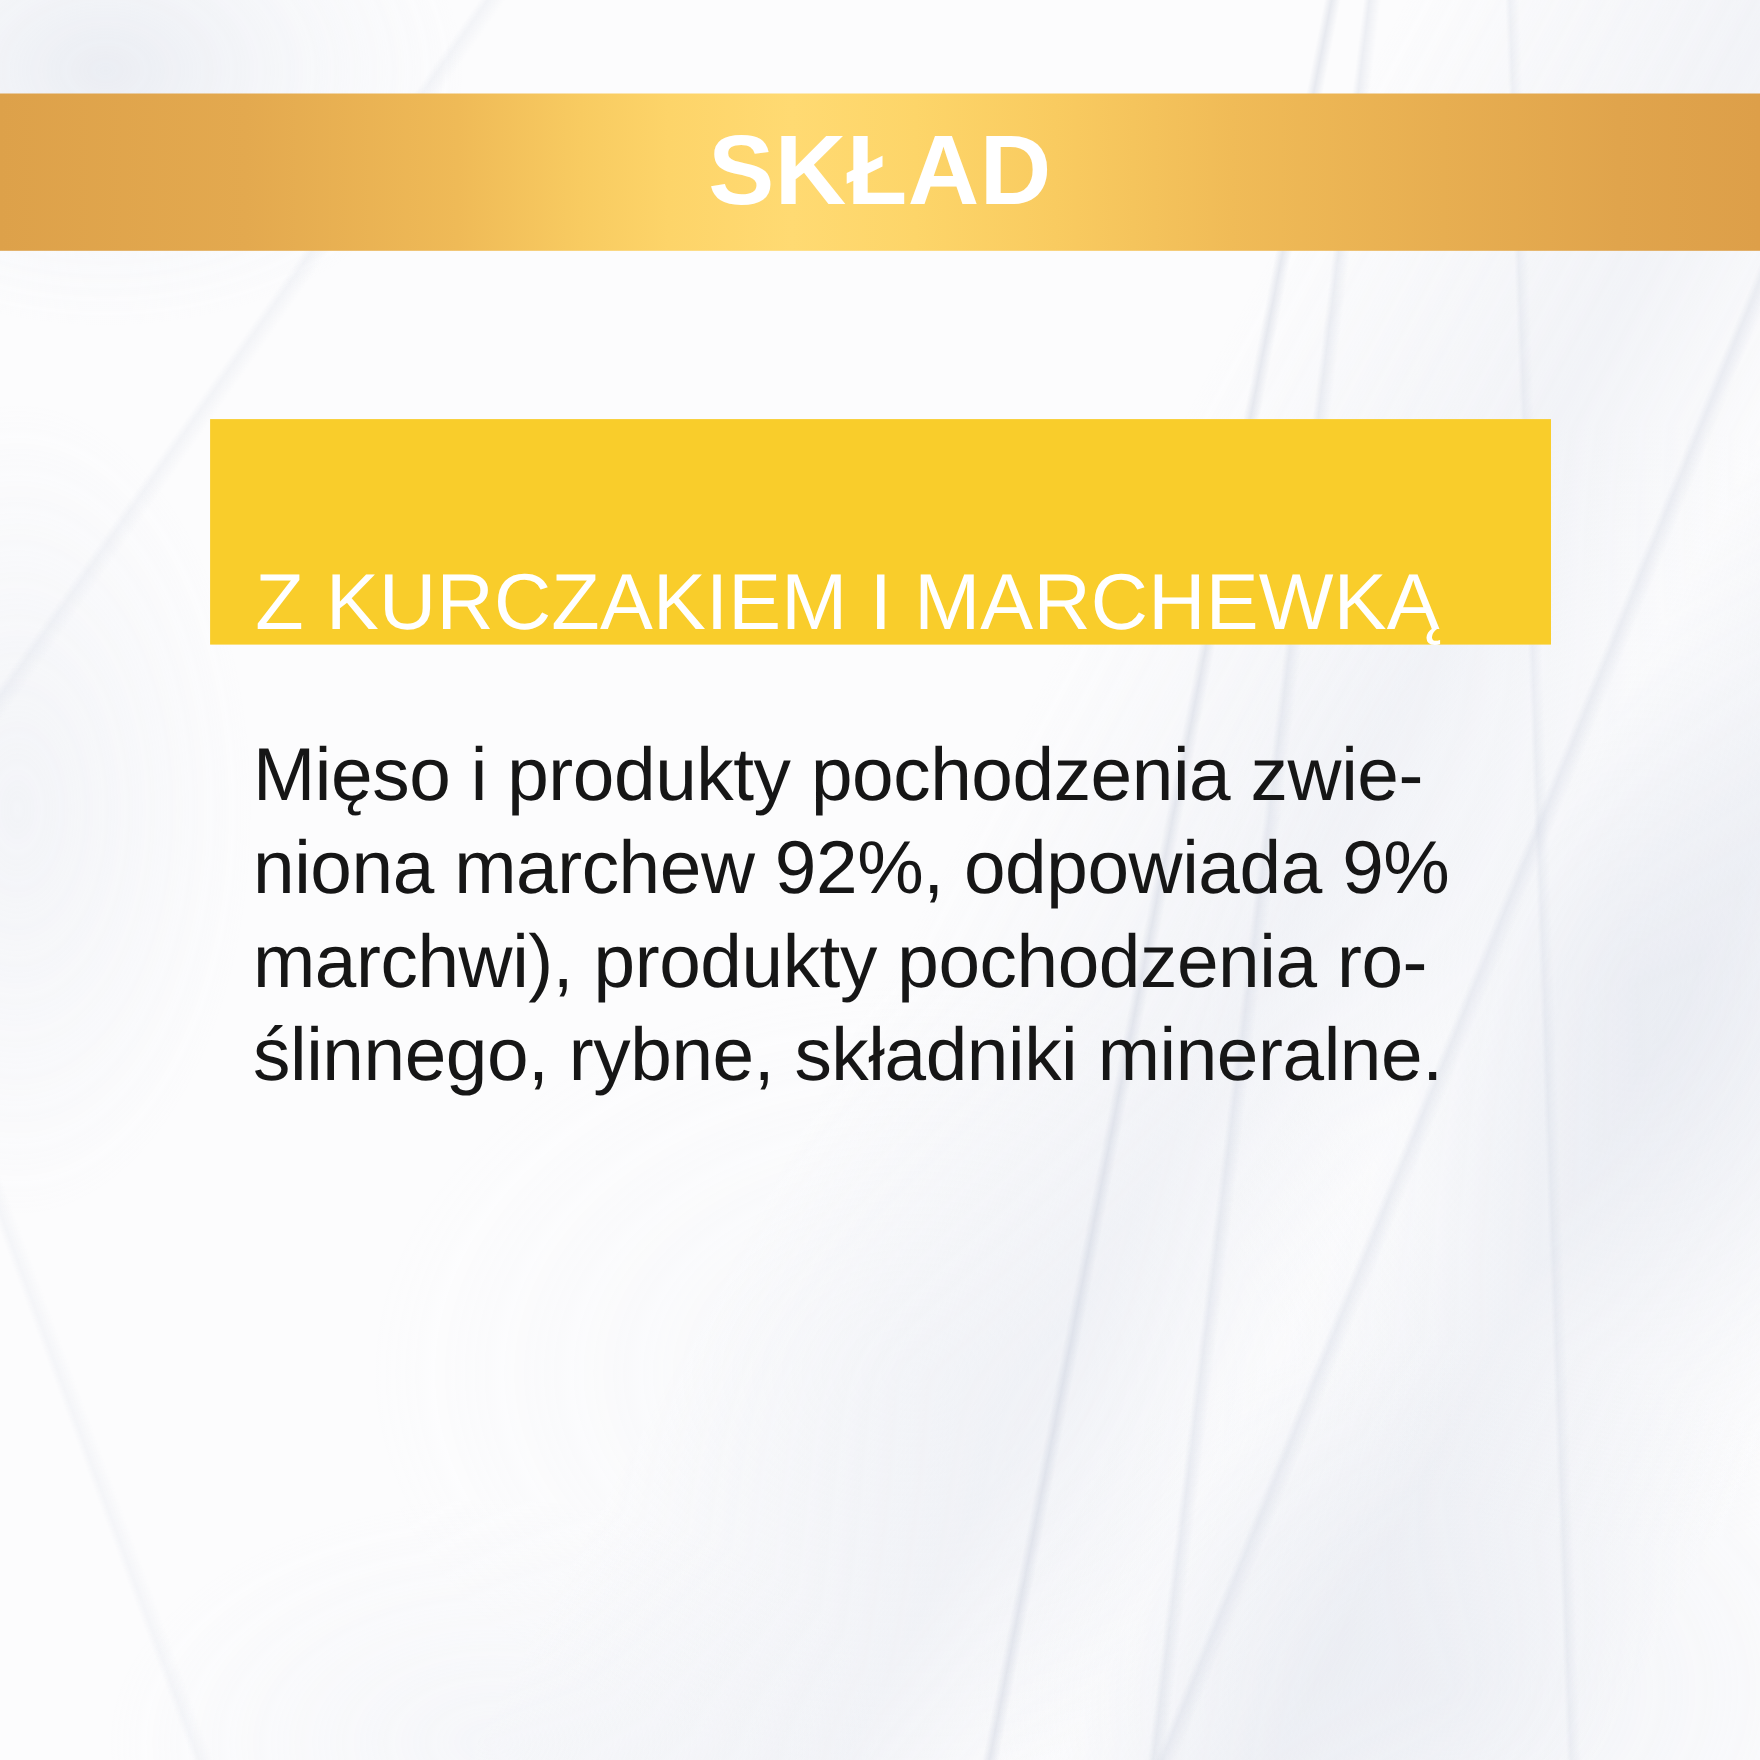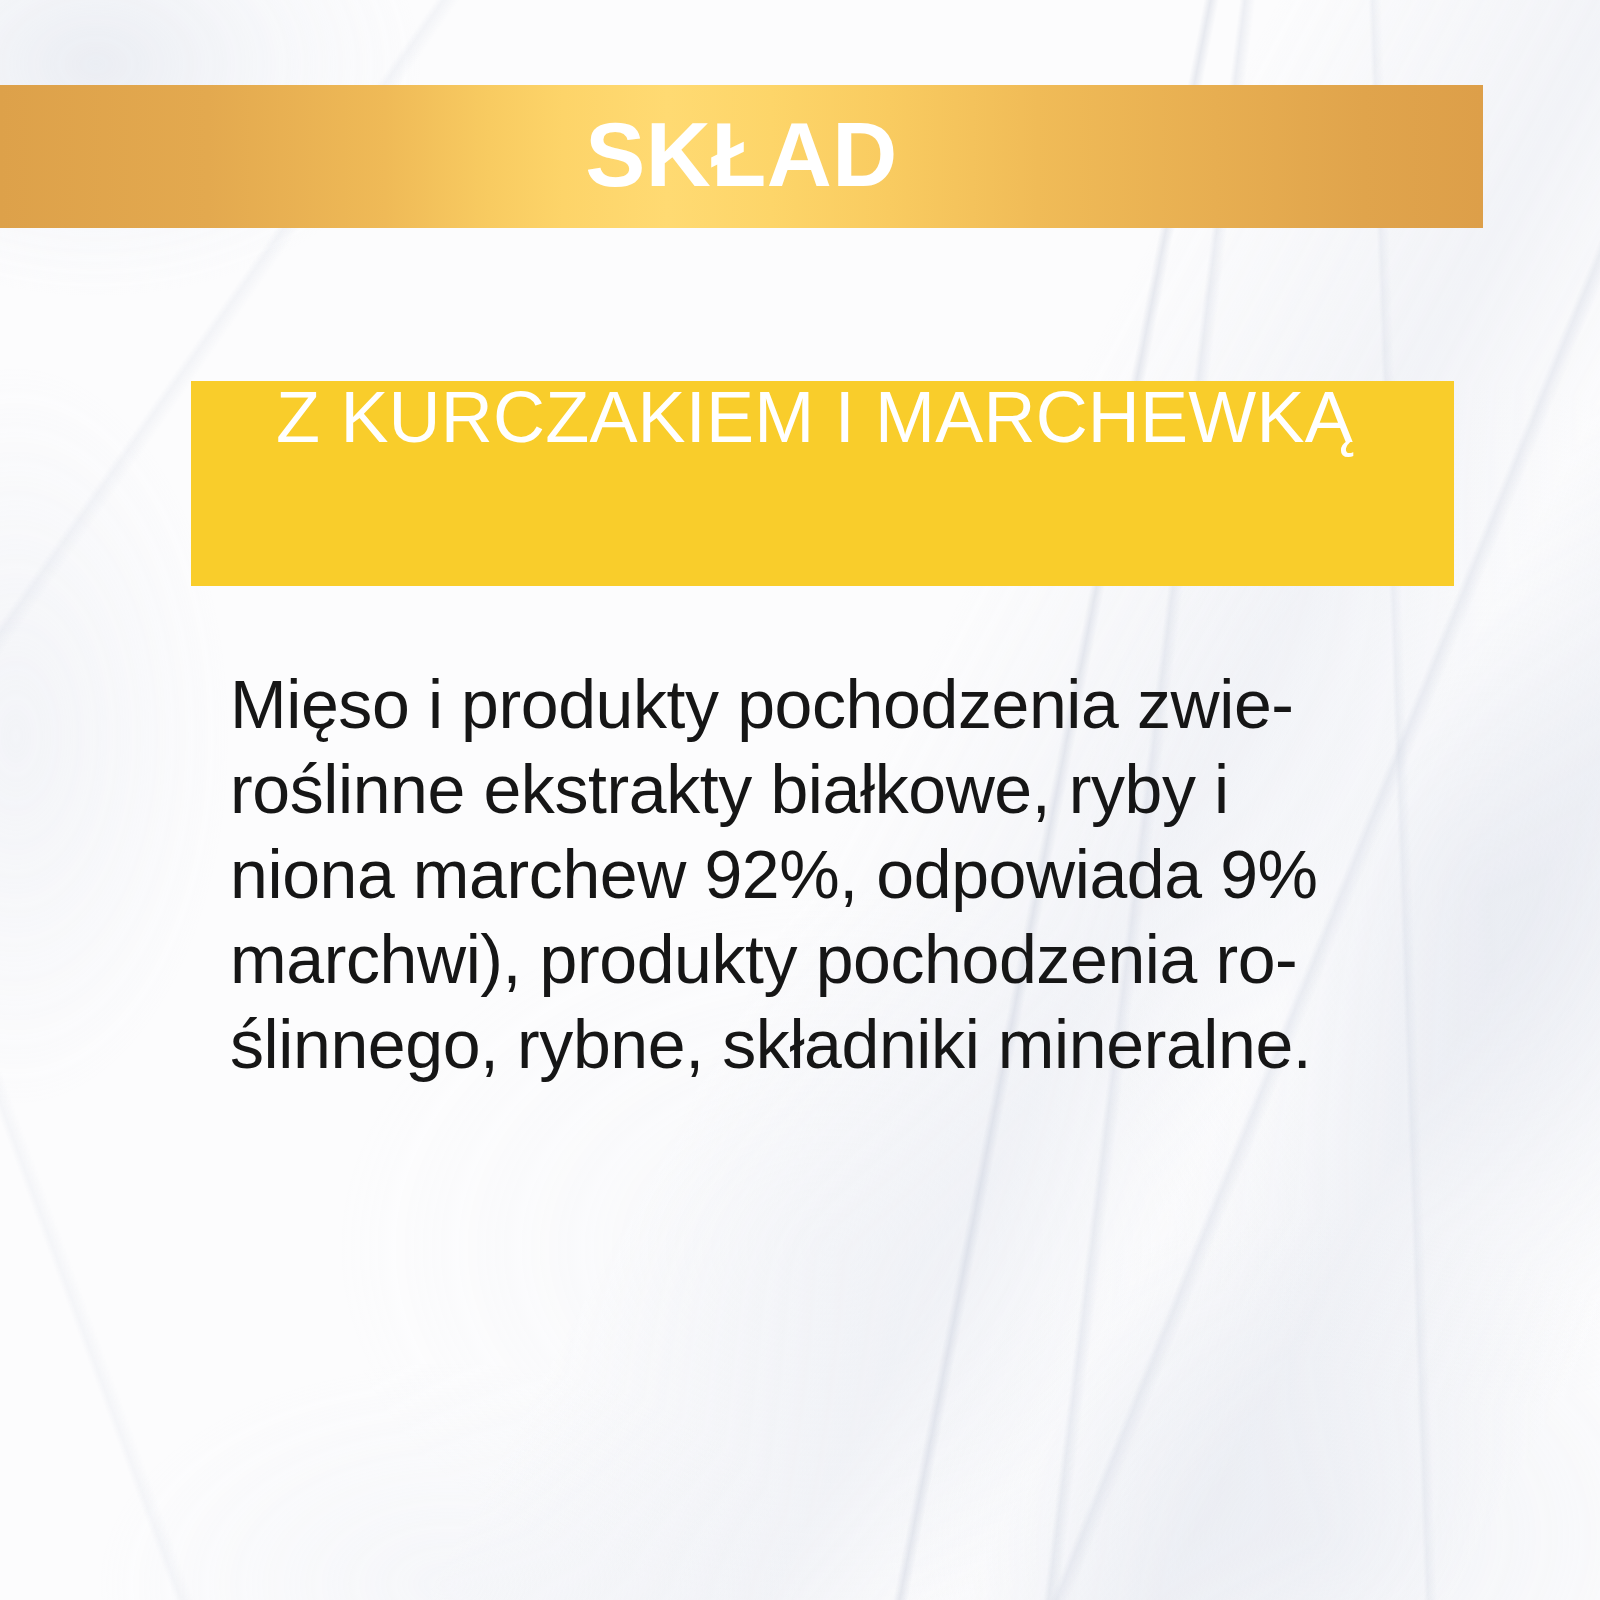--- a/index.html
+++ b/index.html
@@ -76,21 +76,21 @@
       linear-gradient(88deg,  rgba(255,255,255,0) 86.0%, rgba(192,200,216,0.34) 86.25%, rgba(255,255,255,0) 86.8%),
       linear-gradient(125deg, rgba(255,255,255,0) 16.0%, rgba(196,203,219,0.30) 16.3%, rgba(255,255,255,0) 16.9%),
       linear-gradient(70deg,  rgba(255,255,255,0) 8.0%,  rgba(198,205,220,0.26) 8.3%,  rgba(255,255,255,0) 8.9%);
   }
 
   
   .header-band {
     position: absolute;
     left: 0;
     top: 85px;
-    width: 1483px;
+    width: 1600px;
     height: 143px;
     background: linear-gradient(
       to right,
       #dda14a 0%,
       #e3a94f 14%,
       #efba57 26%,
       #f8cb61 33%,
       #fdd469 38%,
       #ffda72 45%,
       #fdd569 52%,
@@ -117,22 +117,21 @@
 
   
   .variant-box {
     position: absolute;
     left: 191px;
     top: 381px;
     width: 1219px;
     height: 205px;
     background: #f9cd2b;
     display: flex;
-    align-items: flex-start;
-    padding-left: 44px;
+    align-items: flex-end;
   }
 
   .variant-title {
     color: #ffffff;
     font-size: 72px;
     font-weight: 400;
     letter-spacing: 0.2px;
     line-height: 1;
     white-space: nowrap;
     padding-left: 41px;
@@ -169,19 +168,18 @@
   <div class="header-band">
     <div class="header-title">SKŁAD</div>
   </div>
 
   <div class="variant-box">
     <div class="variant-title">Z KURCZAKIEM I MARCHEWKĄ</div>
   </div>
 
   <div class="ingredients">
     <div class="ingredients-line">Mięso i produkty pochodzenia zwie-</div>
-    <div class="ingredients-line">roślinne ekstrakty białkowe, ryby i</div>
     <div class="ingredients-line">niona marchew 92%, odpowiada 9%</div>
     <div class="ingredients-line">marchwi), produkty pochodzenia ro-</div>
     <div class="ingredients-line">ślinnego, rybne, składniki mineralne.</div>
   </div>
 
 </div>
 
 </body></html>

